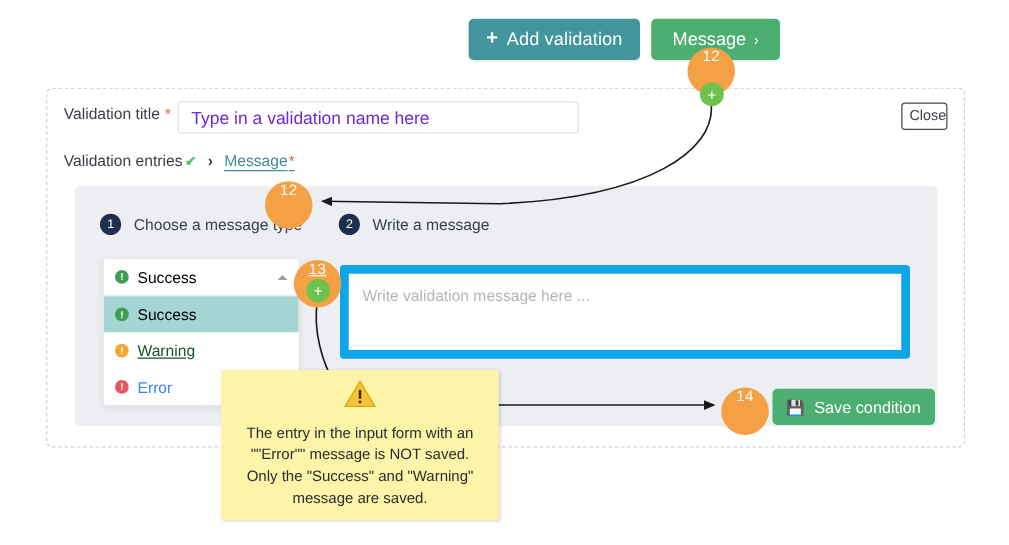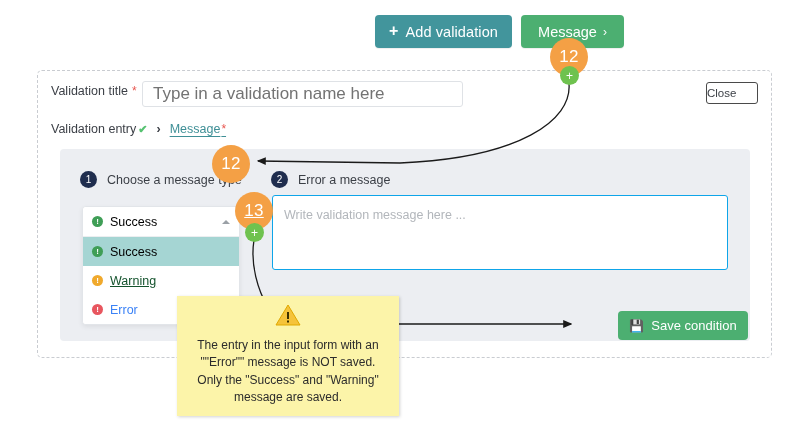--- a/index.html
+++ b/index.html
@@ -39,25 +39,25 @@
   .row-title{
     position:absolute;left:13px;top:13px;display:flex;align-items:center;gap:0;
   }
   .lbl-validation-title{font-size:12.5px;color:#3b3f46;}
   .req-star{color:#e8564f;font-size:12px;margin-left:4px;}
   .input-title{
     position:absolute;left:104px;top:10px;width:321px;height:26px;
     border:1px solid #dfe2e6;border-radius:3px;background:#fff;
     box-sizing:border-box;display:flex;align-items:center;padding-left:10px;
   }
-  .input-title span{color:#737373;font-size:17px;}
+  .input-title span{color:#6d28d9;font-size:14px;}
   .btn-close{
-    position:absolute;right:13px;top:11px;width:52px;height:22px;
+    position:absolute;right:13px;top:11px;width:37px;height:22px;
     border:1px solid #4a4a4a;border-radius:3px;background:#fff;
-    display:flex;align-items:center;justify-content:flex-start;
+    display:flex;align-items:center;justify-content:flex-end;
     font-size:11.5px;color:#3b3f46;box-sizing:border-box;
   }
 
   .breadcrumb{position:absolute;left:13px;top:51px;display:flex;align-items:center;gap:9px;}
   .bc-item{font-size:12.5px;color:#3b3f46;position:relative;}
   .bc-check{color:#56c271;font-size:11px;font-weight:bold;margin-left:2px;}
   .bc-sep{color:#3b3f46;font-size:12.5px;font-weight:bold;}
   .bc-active{font-size:12.5px;color:#3f8f96;text-decoration:underline;text-underline-offset:3px;}
   .bc-active .req-star{margin-left:1px;}
 
@@ -100,49 +100,49 @@
   .bg-warning{background:#f0a92c;}
   .bg-error{background:#e8565f;}
   .caret-up{
     margin-left:auto;width:0;height:0;
     border-left:4px solid transparent;border-right:4px solid transparent;
     border-bottom:4px solid #9aa0a6;
   }
 
   
   .textarea-msg{
-    position:absolute;left:212px;top:46px;width:456px;height:75px;
-    background:#ffffff;border:1px solid #0ea5e9;border-radius:3px;
+    position:absolute;left:212px;top:63px;width:456px;height:75px;
+    background:#ffffff;border:7px solid #0ea5e9;border-radius:3px;
     box-sizing:border-box;padding:9px 11px;
   }
   .textarea-msg span{color:#b2b6bb;font-size:12.5px;}
 
   
   .btn-save{
     position:absolute;left:617px;top:310px;width:130px;height:29px;
     background:#4caf71;border-radius:4px;
     display:flex;align-items:center;justify-content:center;gap:7px;
     color:#ffffff;font-size:13px;
   }
   .save-ico{font-size:12px;}
   .callout{
     position:absolute;width:38px;height:38px;border-radius:50%;
     background:#f4a045;color:#ffffff;
-    display:flex;align-items:center;justify-content:center;
-    font-size:17px;letter-spacing:.3px;
+    display:flex;justify-content:center;
+    font-size:12px;letter-spacing:.3px;
   }
   .plusdot{
     position:absolute;width:19px;height:19px;border-radius:50%;
     background:#6fc24f;color:#fff;display:flex;align-items:center;justify-content:center;
     font-size:12px;line-height:1;
   }
   #cal12a{left:550px;top:38px;}
   #dot12a{left:560px;top:66px;}
   #cal12b{left:212px;top:145px;}
-  #cal13{left:235px;top:192px;text-decoration:underline;}
+  #cal13{left:235px;top:208px;text-decoration:underline;}
   #dot13{left:245px;top:223px;}
   #cal14{left:577px;top:310px;}
 
   
   .note{
     position:absolute;left:177px;top:296px;width:222px;height:120px;
     background:#fcf4a9;box-shadow:1px 1px 3px rgba(0,0,0,.18);
     box-sizing:border-box;padding:8px 12px 0;text-align:center;
   }
   .note-body{font-size:12px;line-height:1.45;color:#2c2c2c;margin-top:6px;}
@@ -174,38 +174,38 @@
     <div class="input-title">
       <span>Type in a validation name here</span>
     </div>
 
     <div class="btn-close">
       <span>Close</span>
     </div>
 
     <div class="breadcrumb">
       <span class="bc-item">
-        <span>Validation entry</span><span class="bc-check">✔</span>
+        <span>Validation entries</span><span class="bc-check">✔</span>
       </span>
       <span class="bc-sep">›</span>
       <span class="bc-active">
         <span>Message</span><span class="req-star">*</span>
       </span>
     </div>
 
     <div class="grey-panel">
 
       <div class="step" id="step1">
         <span class="step-badge">1</span>
         <span class="step-label">Choose a message type</span>
       </div>
 
       <div class="step" id="step2">
         <span class="step-badge">2</span>
-        <span class="step-label">Error a message</span>
+        <span class="step-label">Write a message</span>
       </div>
 
       <div class="dropdown">
         <div class="dd-head">
           <span class="ico-excl bg-success">!</span>
           <span class="dd-text c-success">Success</span>
           <span class="caret-up"></span>
         </div>
         <div class="dd-opt sel">
           <span class="ico-excl bg-success">!</span>
@@ -256,20 +256,23 @@
     <span>12</span>
   </div>
 
   <div class="callout" id="cal13">
     <span>13</span>
   </div>
   <div class="plusdot" id="dot13">
     <span>+</span>
   </div>
 
+  <div class="callout" id="cal14">
+    <span>14</span>
+  </div>
 
   <div class="note">
     <svg width="26" height="23" viewBox="0 0 26 23">
       <path d="M13 1 L25 21 L1 21 Z" fill="#f5c33b" stroke="#e0a800" stroke-width="1"></path>
       <rect x="12" y="8" width="2" height="7" fill="#3a3000"></rect>
       <rect x="12" y="16.5" width="2" height="2" fill="#3a3000"></rect>
     </svg>
     <div class="note-body">
       <div>The entry in the input form with an</div>
       <div>""Error"" message is NOT saved.</div>

